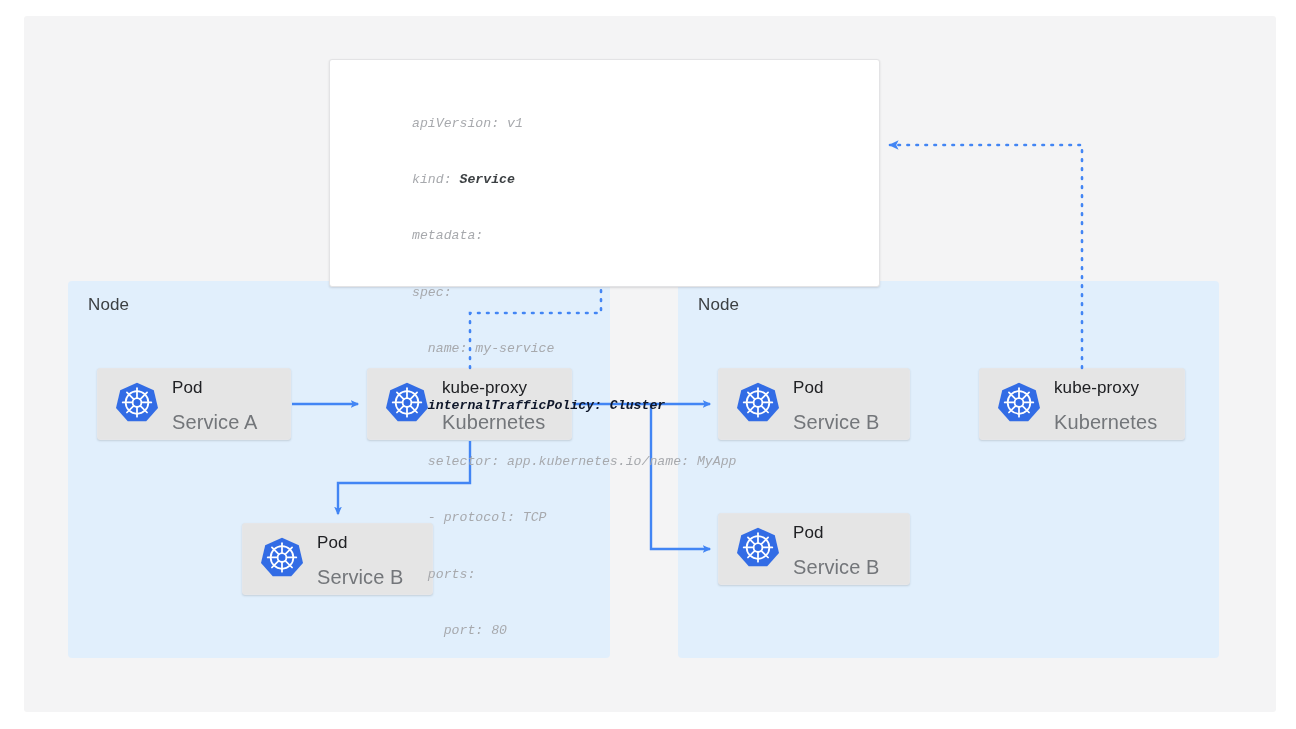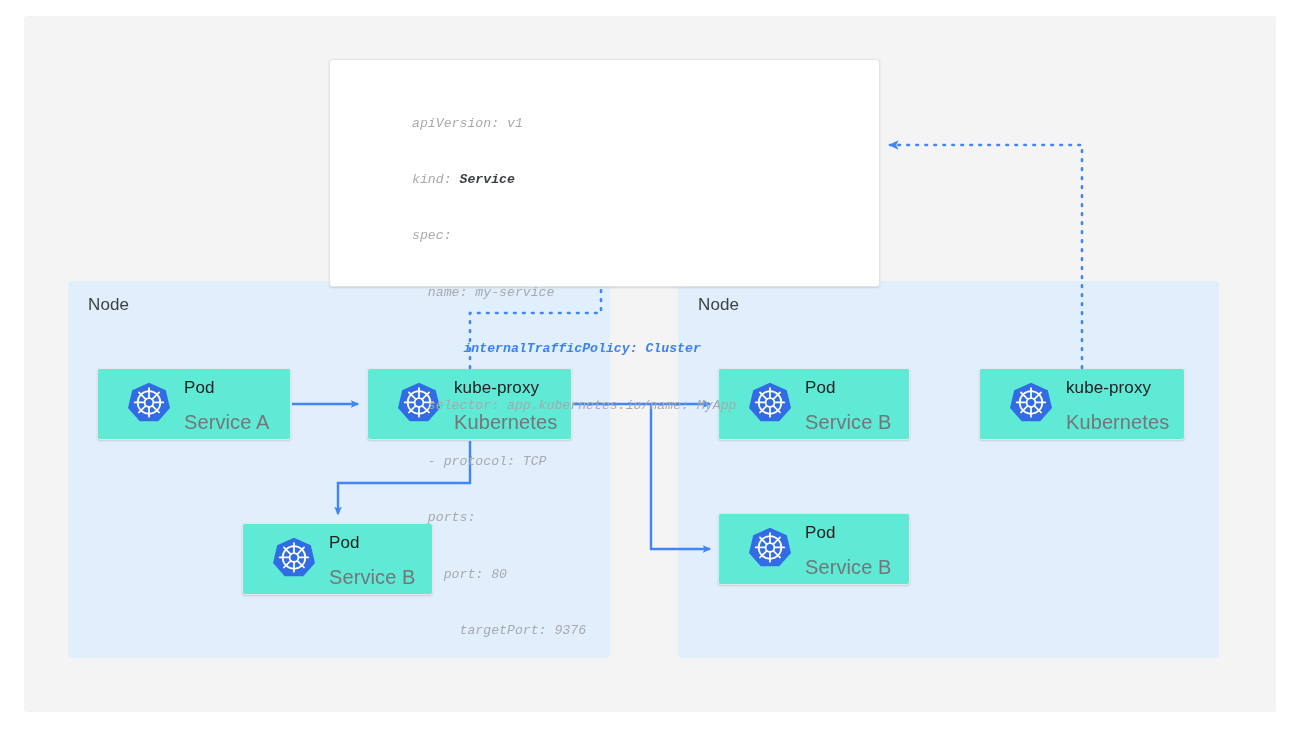--- a/index.html
+++ b/index.html
@@ -80,40 +80,38 @@
     left: 82px;
     top: 17px;
     font-family: "Liberation Mono", "DejaVu Sans Mono", monospace;
     font-style: italic;
     font-size: 13.2px;
     line-height: 18.8px;
     color: #a7a9ad;
     white-space: pre;
   }
   .yaml-line.strong {
-    color: #3b82f6;
+    color: #0f172a;
     font-weight: bold;
-    text-align: center;
   }
   .yaml-line .strong-part {
     color: #3c4043;
     font-weight: bold;
   }
 
   
   .card {
     position: absolute;
-    background: #5eead4;
+    background: #e5e5e5;
     border: 1px solid #e6e6e8;
     border-radius: 3px;
     box-shadow: 0 1px 2px rgba(60,64,67,.18);
     display: flex;
     align-items: center;
     z-index: 2;
-    padding-left: 12px;
   }
   .card .logo {
     flex: 0 0 auto;
     margin-left: 18px;
     margin-right: 14px;
   }
   .card .texts {
     display: flex;
     flex-direction: column;
     justify-content: center;
@@ -174,28 +172,28 @@
 
     <path d="M470,368 L470,313 L601,313 L601,272" fill="none" stroke="#4285f4" stroke-width="2.6" stroke-dasharray="1.6 7.4" stroke-linecap="round" marker-end="url(#arrow-dotted)"></path>
 
     <path d="M1082,368 L1082,145 L890,145" fill="none" stroke="#4285f4" stroke-width="2.6" stroke-dasharray="1.6 7.4" stroke-linecap="round" marker-end="url(#arrow-dotted)"></path>
   </svg>
 
   <div class="yaml-card">
     <div class="yaml-body">
       <div class="yaml-line">apiVersion: v1</div>
       <div class="yaml-line"><span>kind: </span><span class="strong-part">Service</span></div>
+      <div class="yaml-line">metadata:</div>
       <div class="yaml-line">spec:</div>
       <div class="yaml-line">  name: my-service</div>
       <div class="yaml-line strong">  internalTrafficPolicy: Cluster</div>
       <div class="yaml-line">  selector: app.kubernetes.io/name: MyApp</div>
       <div class="yaml-line">  - protocol: TCP</div>
       <div class="yaml-line">  ports:</div>
       <div class="yaml-line">    port: 80</div>
-      <div class="yaml-line">      targetPort: 9376</div>
     </div>
   </div>
 
   <div class="card" id="card-pod-service-a">
     <span class="logo">
       <svg width="42" height="42" viewBox="0 0 100 100">
         <polygon points="50,4 90,22 100,64 72,96 28,96 0,64 10,22" fill="#326ce5"></polygon>
         <g fill="none" stroke="#ffffff" stroke-width="4.2" stroke-linecap="round">
           <circle cx="50" cy="51" r="27"></circle>
           <circle cx="50" cy="51" r="10.5"></circle>

